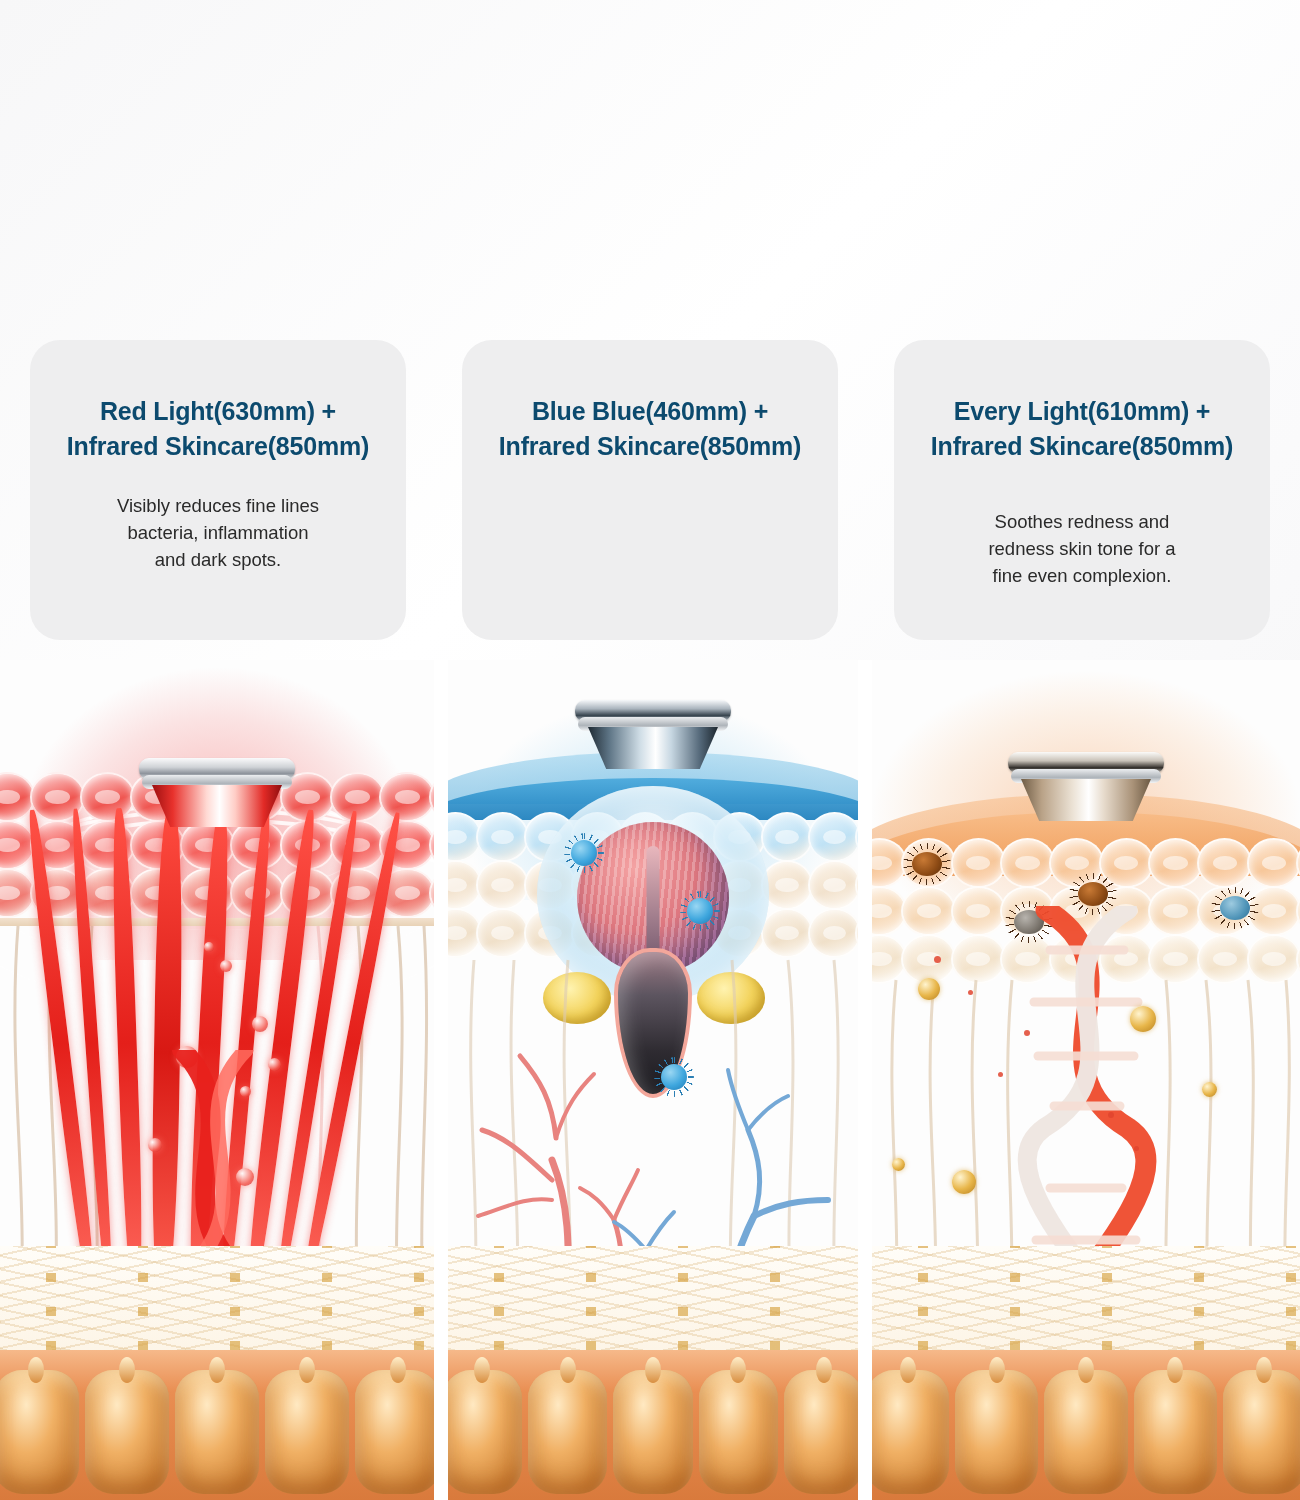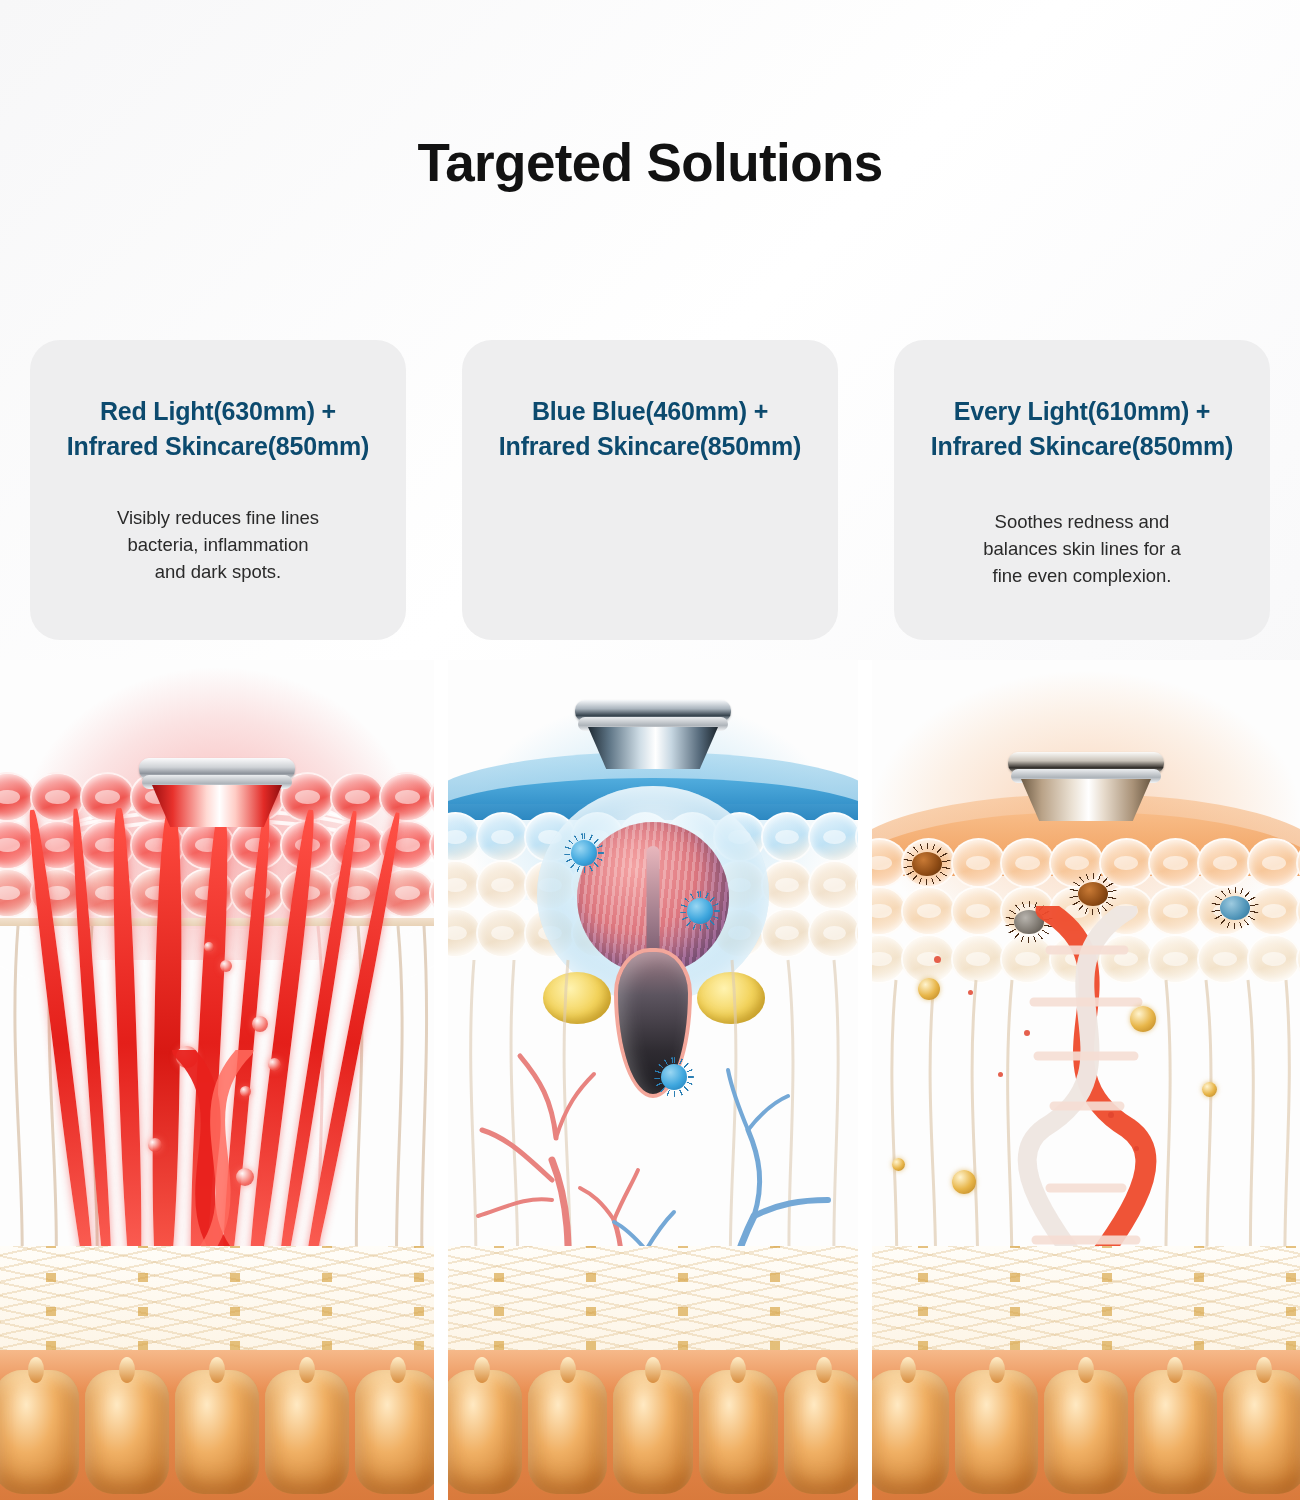--- a/index.html
+++ b/index.html
@@ -55,21 +55,21 @@
   .card-title {
     font-size: 25px;
     font-weight: bold;
     line-height: 1.38;
     text-align: center;
     color: #0c4a6e;
     letter-spacing: -0.2px;
   }
   .card-title .t2 { display: block; }
   .card-desc {
-    margin-top: 42px;
+    margin-top: 30px;
     font-size: 18.5px;
     line-height: 1.45;
     text-align: center;
     color: #2a2a2a;
   }
   .card-desc span { display: block; }
   .card.blue .card-desc { margin-top: 36px; }
   .card.orange .card-desc { margin-top: 46px; }
 
   
@@ -396,21 +396,20 @@
   .device.orange .dev-rim {
     background: linear-gradient(180deg,#fbfaf8 0%,#c9c2b8 40%,#2f2b27 72%,#e9e5df 100%);
   }
 </style>
 </head>
 <body>
 
 <div id="page">
 
   <h1 class="headline">
-    <span class="l1">Targeted Solutions</span>
   </h1>
 
   <div class="cards">
 
     <div class="card red">
       <div class="card-title">
         <span class="t1">Red Light(630mm) +</span>
         <span class="t2">Infrared Skincare(850mm)</span>
       </div>
       <div class="card-desc">
@@ -427,21 +426,21 @@
       </div>
     </div>
 
     <div class="card orange">
       <div class="card-title">
         <span class="t1">Every Light(610mm) +</span>
         <span class="t2">Infrared Skincare(850mm)</span>
       </div>
       <div class="card-desc">
         <span>Soothes redness and</span>
-        <span>balances skin lines for a</span>
+        <span>redness skin tone for a</span>
         <span>fine even complexion.</span>
       </div>
     </div>
 
   </div>
 
   <div class="strip">
 
     <div class="panel red">
       <div class="glow-top"></div>

